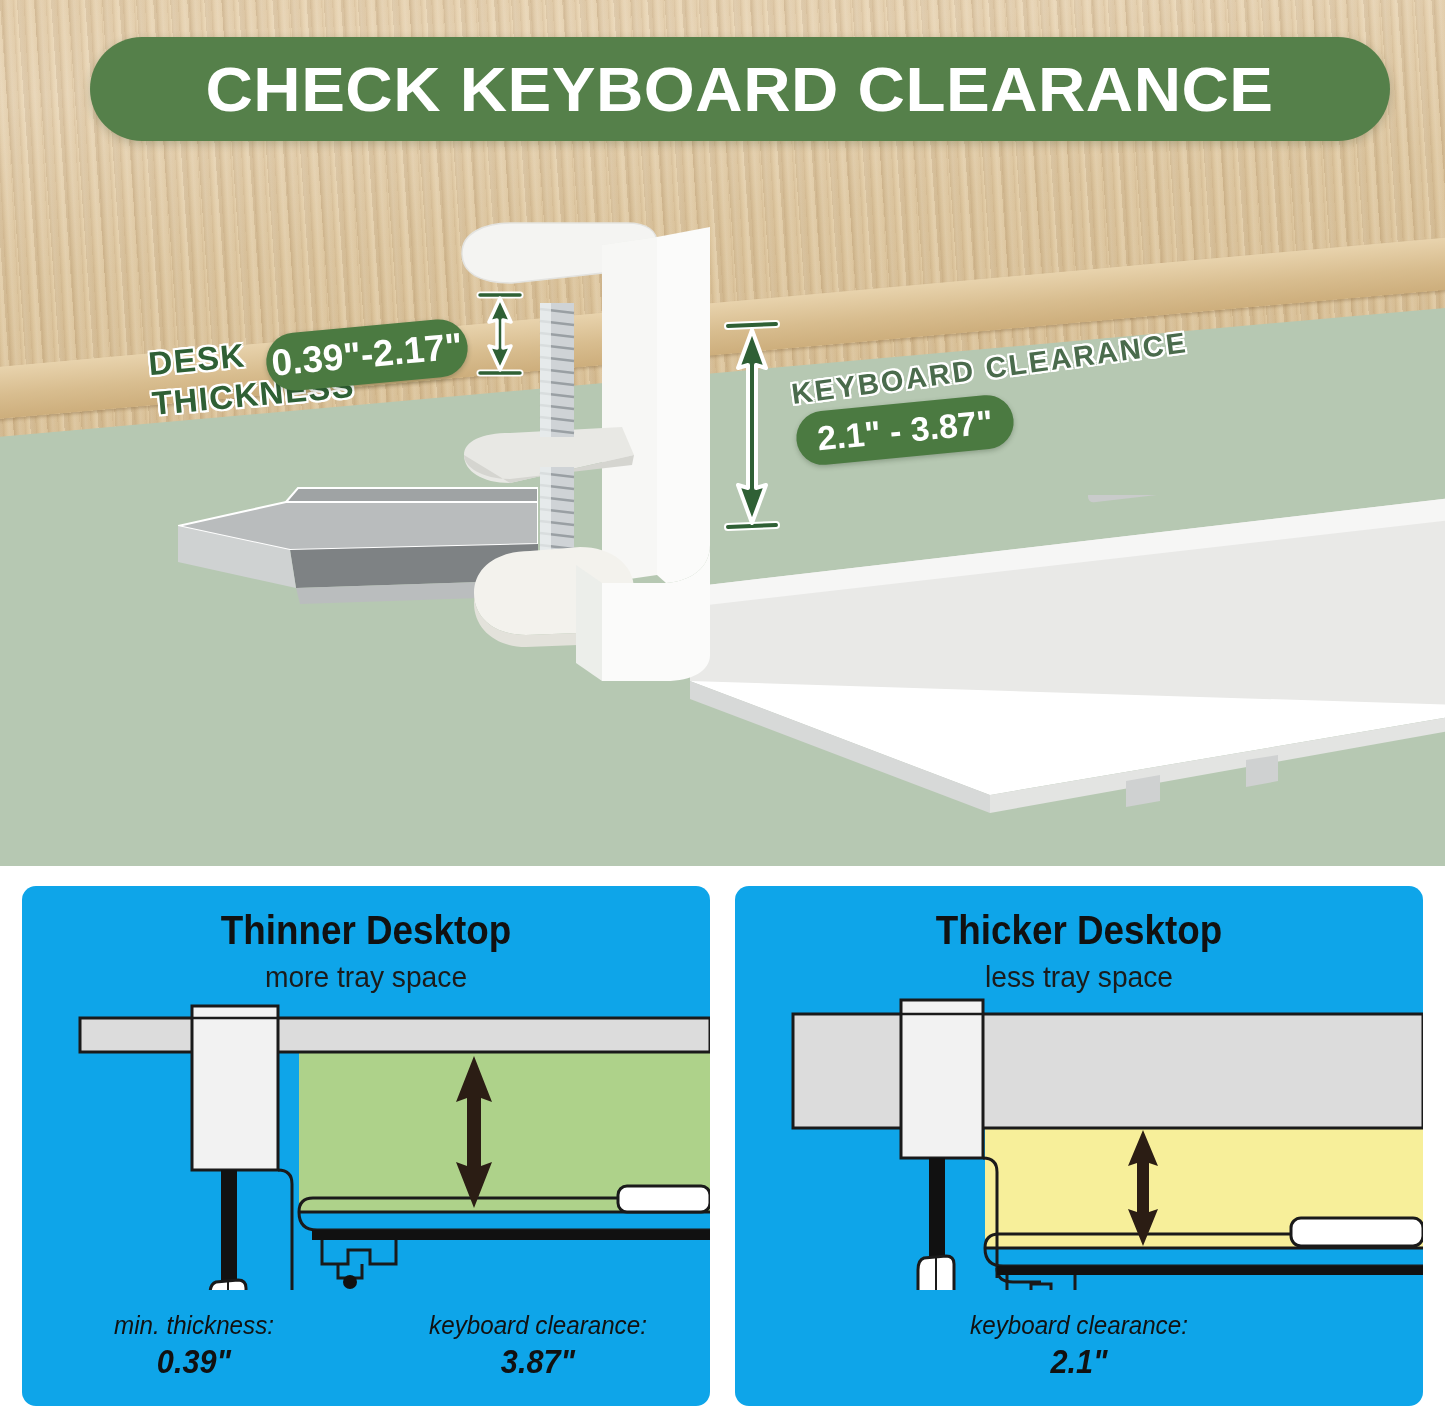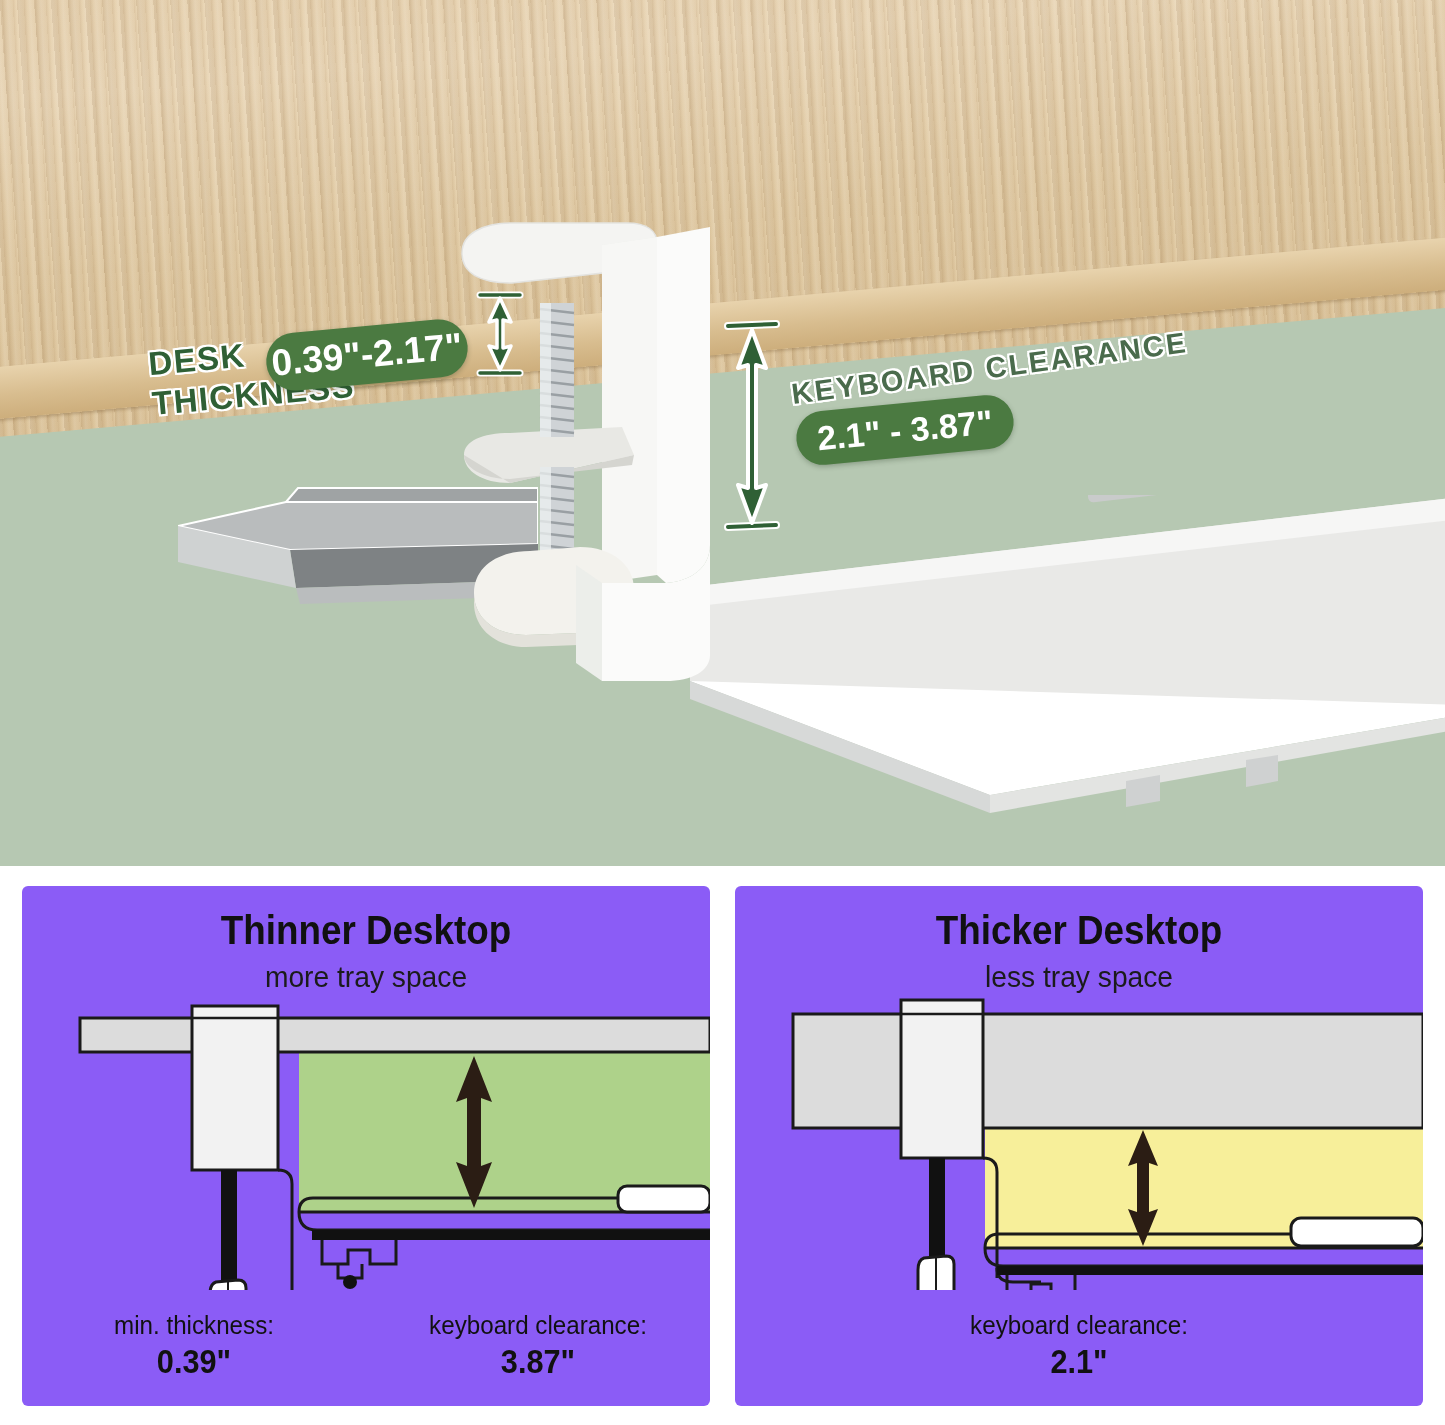--- a/index.html
+++ b/index.html
@@ -53,28 +53,28 @@
   .rail{position:absolute;left:178px;top:484px;width:360px;height:170px;}
   
   .tray{position:absolute;left:690px;top:495px;width:770px;height:330px;}
 
   
   .clamp{position:absolute;left:452px;top:215px;width:270px;height:470px;}
 
   
   .panels{position:absolute;left:0;top:886px;width:1445px;height:539px;display:flex;
           justify-content:space-between;padding:0 22px;box-sizing:border-box;}
-  .panel{width:688px;height:520px;background:#8b5cf6;border-radius:6px;position:relative;overflow:hidden;}
+  .panel{width:688px;height:520px;background:#0ea5e9;border-radius:14px;position:relative;overflow:hidden;}
   .p-title{position:absolute;left:0;right:0;top:22px;text-align:center;font-size:40px;font-weight:700;color:#111;
            font-family:"Liberation Sans",sans-serif;transform:scaleX(.92);}
   .p-sub{position:absolute;left:0;right:0;top:74px;text-align:center;font-size:30px;color:#1b1b1b;
          font-family:"Liberation Sans",sans-serif;transform:scaleX(.94);}
   .p-svg{position:absolute;left:0;top:104px;width:688px;height:300px;}
   .p-foot{position:absolute;left:0;right:0;bottom:22px;display:flex;}
-  .foot-col{flex:1;text-align:center;font-family:"Liberation Sans",sans-serif;color:#111;}
+  .foot-col{flex:1;text-align:center;font-family:"Liberation Sans",sans-serif;color:#111;font-style:italic;}
   .foot-lbl{font-size:26px;line-height:1.25;transform:scaleX(.93);}
   .foot-val{font-size:33px;font-weight:700;line-height:1.3;transform:scaleX(.93);}
 </style>
 </head>
 <body>
 
 <div class="stage">
 
   <div class="hero">
 
@@ -168,20 +168,23 @@
         <line x1="6" y1="8" x2="54" y2="6"></line>
           <line x1="6" y1="209" x2="54" y2="207"></line>
       </g>
       <g stroke="#2f6035" stroke-width="4" fill="none" stroke-linecap="round">
         <line x1="6" y1="8" x2="54" y2="6"></line>
           <line x1="6" y1="209" x2="54" y2="207"></line>
       </g>
       <path d="M30 12 L44 50 L34 47 L34 170 L44 167 L30 205 L16 167 L26 170 L26 47 L16 50 Z" fill="#2f6035" stroke="#ffffff" stroke-width="4" stroke-linejoin="round"></path>
     </svg>
 
+    <div class="banner">
+      <span class="banner-txt">CHECK KEYBOARD CLEARANCE</span>
+    </div>
 
     <div class="desk-lbl">
       <div>DESK</div>
       <div>THICKNESS</div>
     </div>
     <div class="pill pill-thick">0.39"-2.17"</div>
 
     <div class="clear-lbl">KEYBOARD CLEARANCE</div>
     <div class="pill pill-clear">2.1" - 3.87"</div>
   </div>

